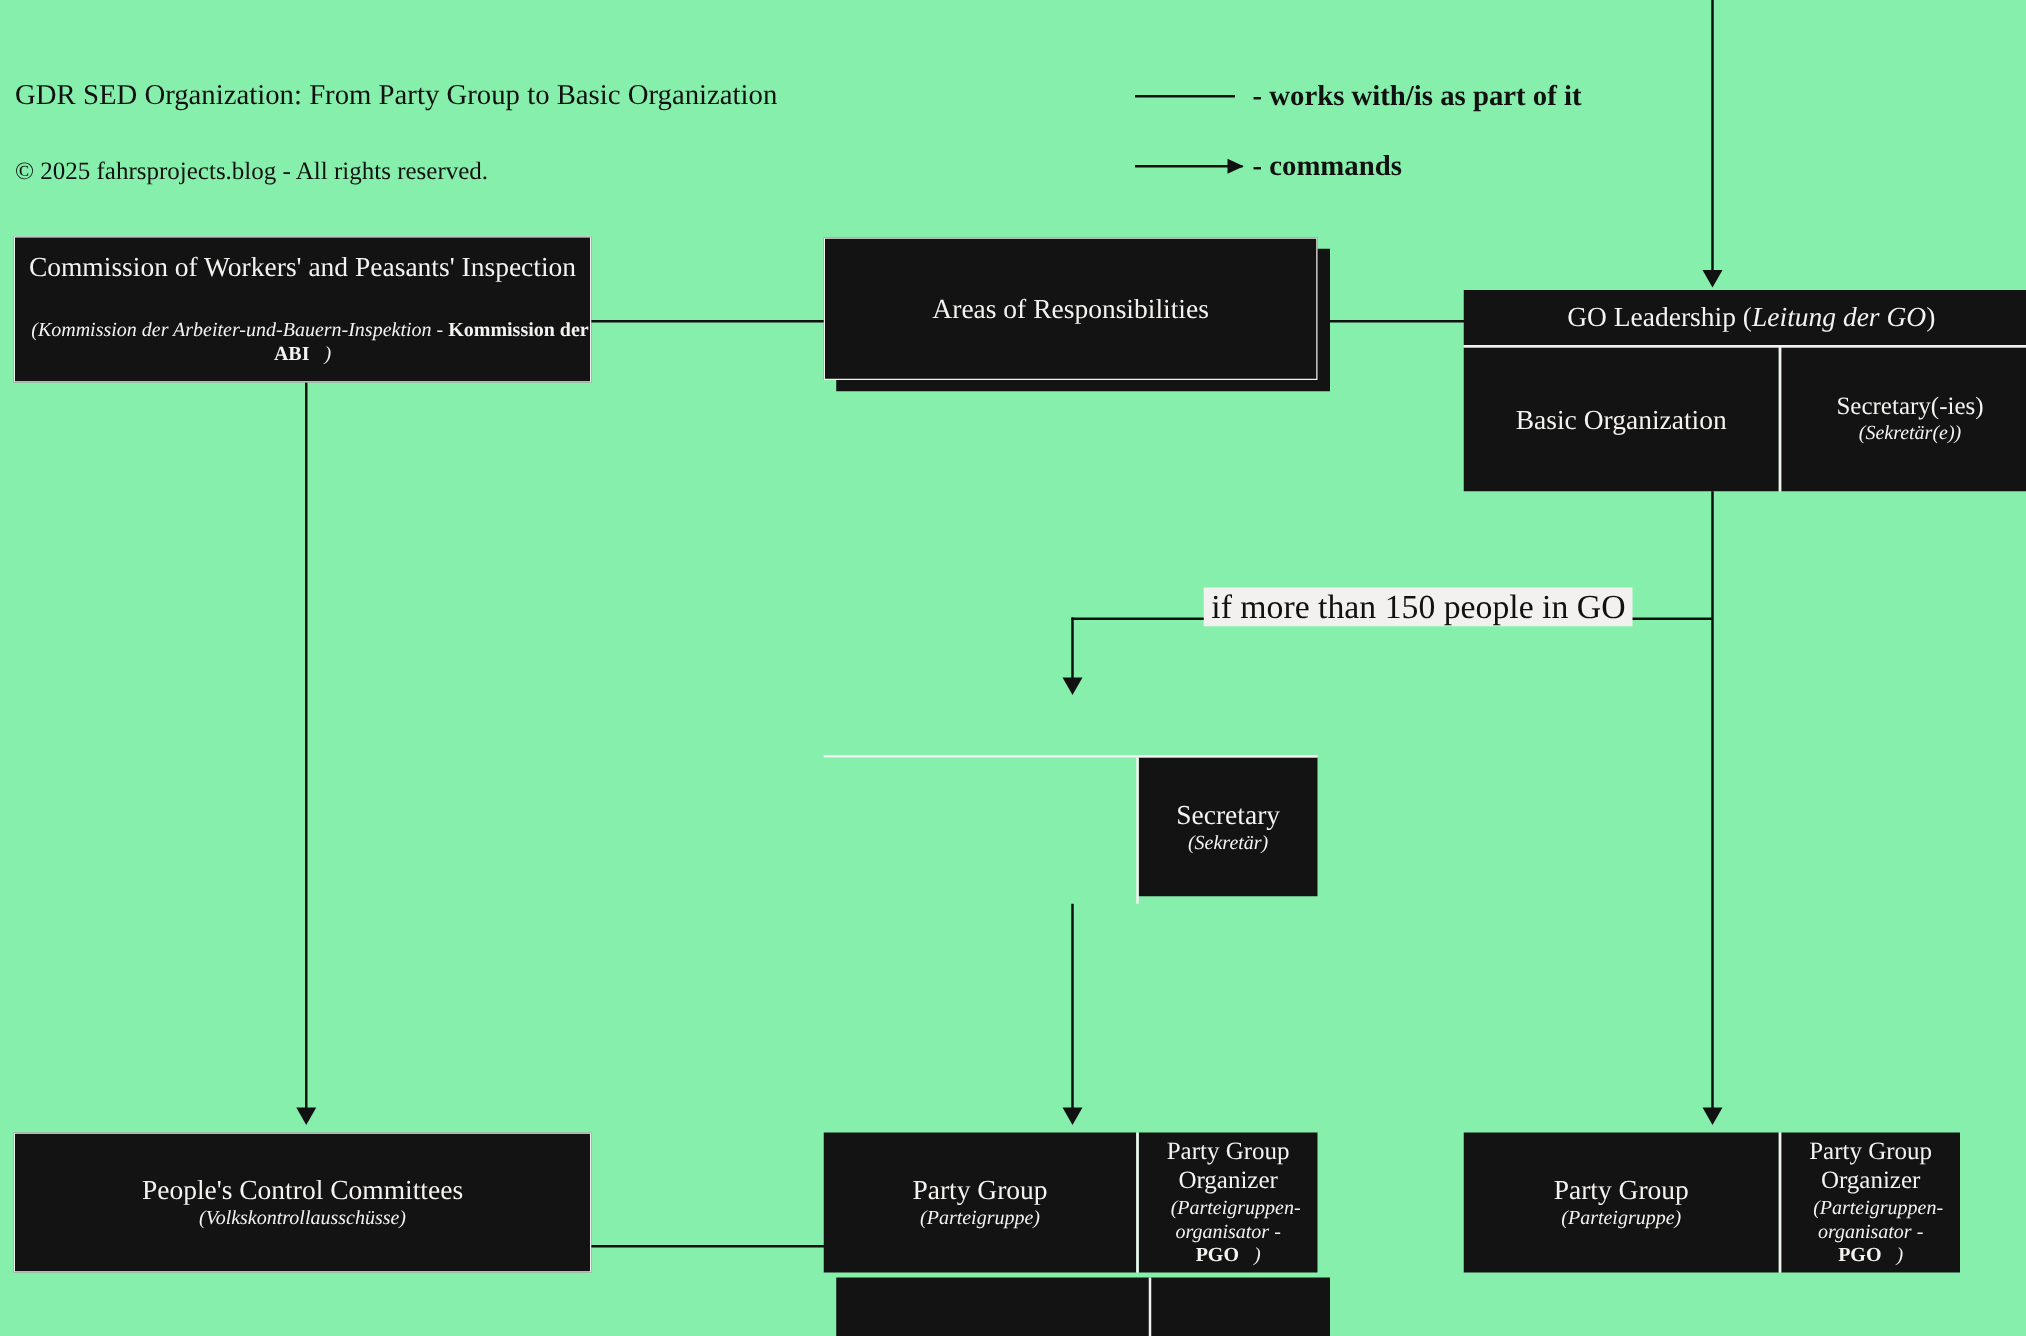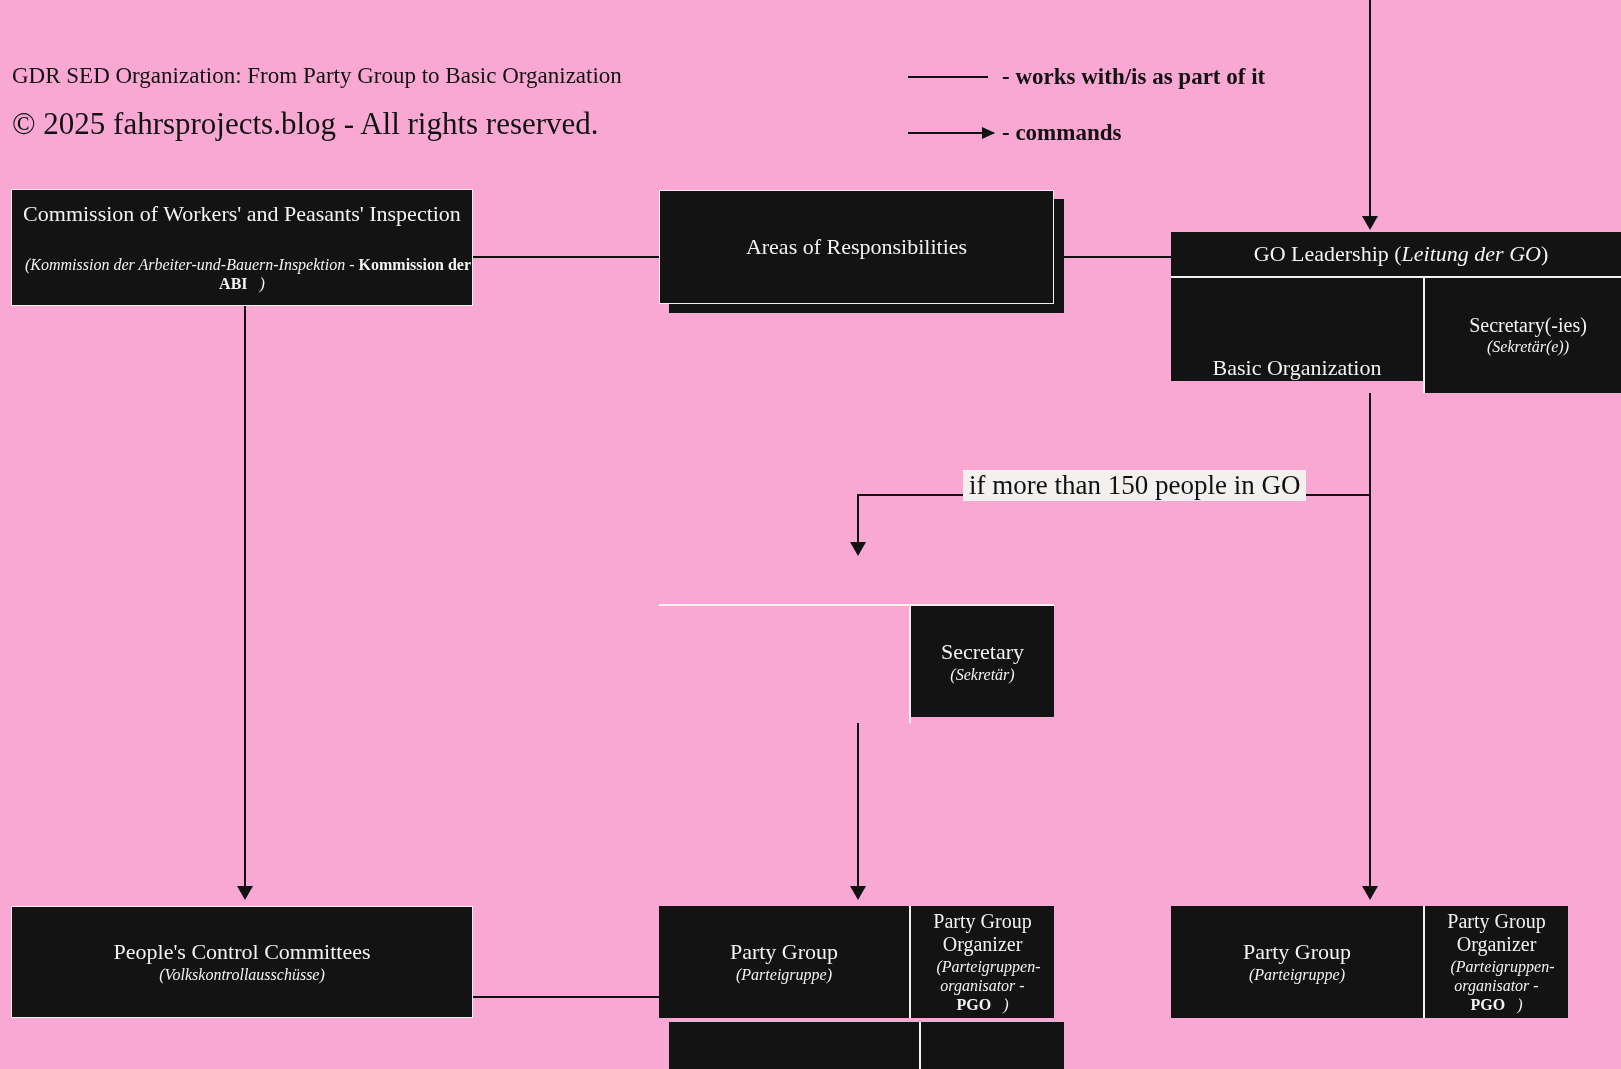--- a/index.html
+++ b/index.html
@@ -10,38 +10,38 @@
   }
   body {
     font-family: "Liberation Serif", "DejaVu Serif", serif;
     color: #111111;
   }
   #canvas {
     position: relative;
     width: 1621px;
     height: 1069px;
     overflow: hidden;
-    background: #f9a8d4;
+    background: #86efac;
   }
 
   
   .hdr-title {
     position: absolute;
     left: 12px;
     top: 62px;
     font-size: 23px;
     line-height: 28px;
     white-space: nowrap;
     color: #111111;
   }
   .hdr-copy {
     position: absolute;
     left: 12px;
-    top: 110px;
-    font-size: 31px;
+    top: 123px;
+    font-size: 20px;
     line-height: 28px;
     white-space: nowrap;
     color: #111111;
   }
   .legend-row {
     position: absolute;
     display: flex;
     align-items: center;
     white-space: nowrap;
     font-weight: bold;
@@ -232,21 +232,21 @@
 
   <div class="shadow-layer" style="left:669px; top:199px; width:395px; height:114px;"></div>
   <div class="box front" style="left:659px; top:190px; width:395px; height:114px;">
     <span class="en">Areas of Responsibilities</span>
   </div>
 
   <div class="hdr-cell" style="left:1171px; top:232px; width:460px; height:44px;">
     <span><span>GO Leadership (</span><em>Leitung der GO</em><span>)</span></span>
   </div>
   <div class="divider-h" style="left:1171px; top:276px; width:460px;"></div>
-  <div class="grp-cell" style="left:1171px; top:278px; width:252px; height:103px;justify-content:flex-end;">
+  <div class="grp-cell" style="left:1171px; top:278px; width:252px; height:115px;">
     <span class="en">Basic Organization</span>
   </div>
   <div class="divider-v" style="left:1423px; top:278px; height:115px;"></div>
   <div class="grp-cell" style="left:1425px; top:278px; width:206px; height:115px;">
     <span class="en sm">Secretary(-ies)</span>
     <span class="de">(Sekretär(e))</span>
   </div>
 
   <div class="divider-h" style="left:659px; top:604px; width:395px;"></div>
   <div class="divider-v" style="left:909px; top:606px; height:117px;"></div>

